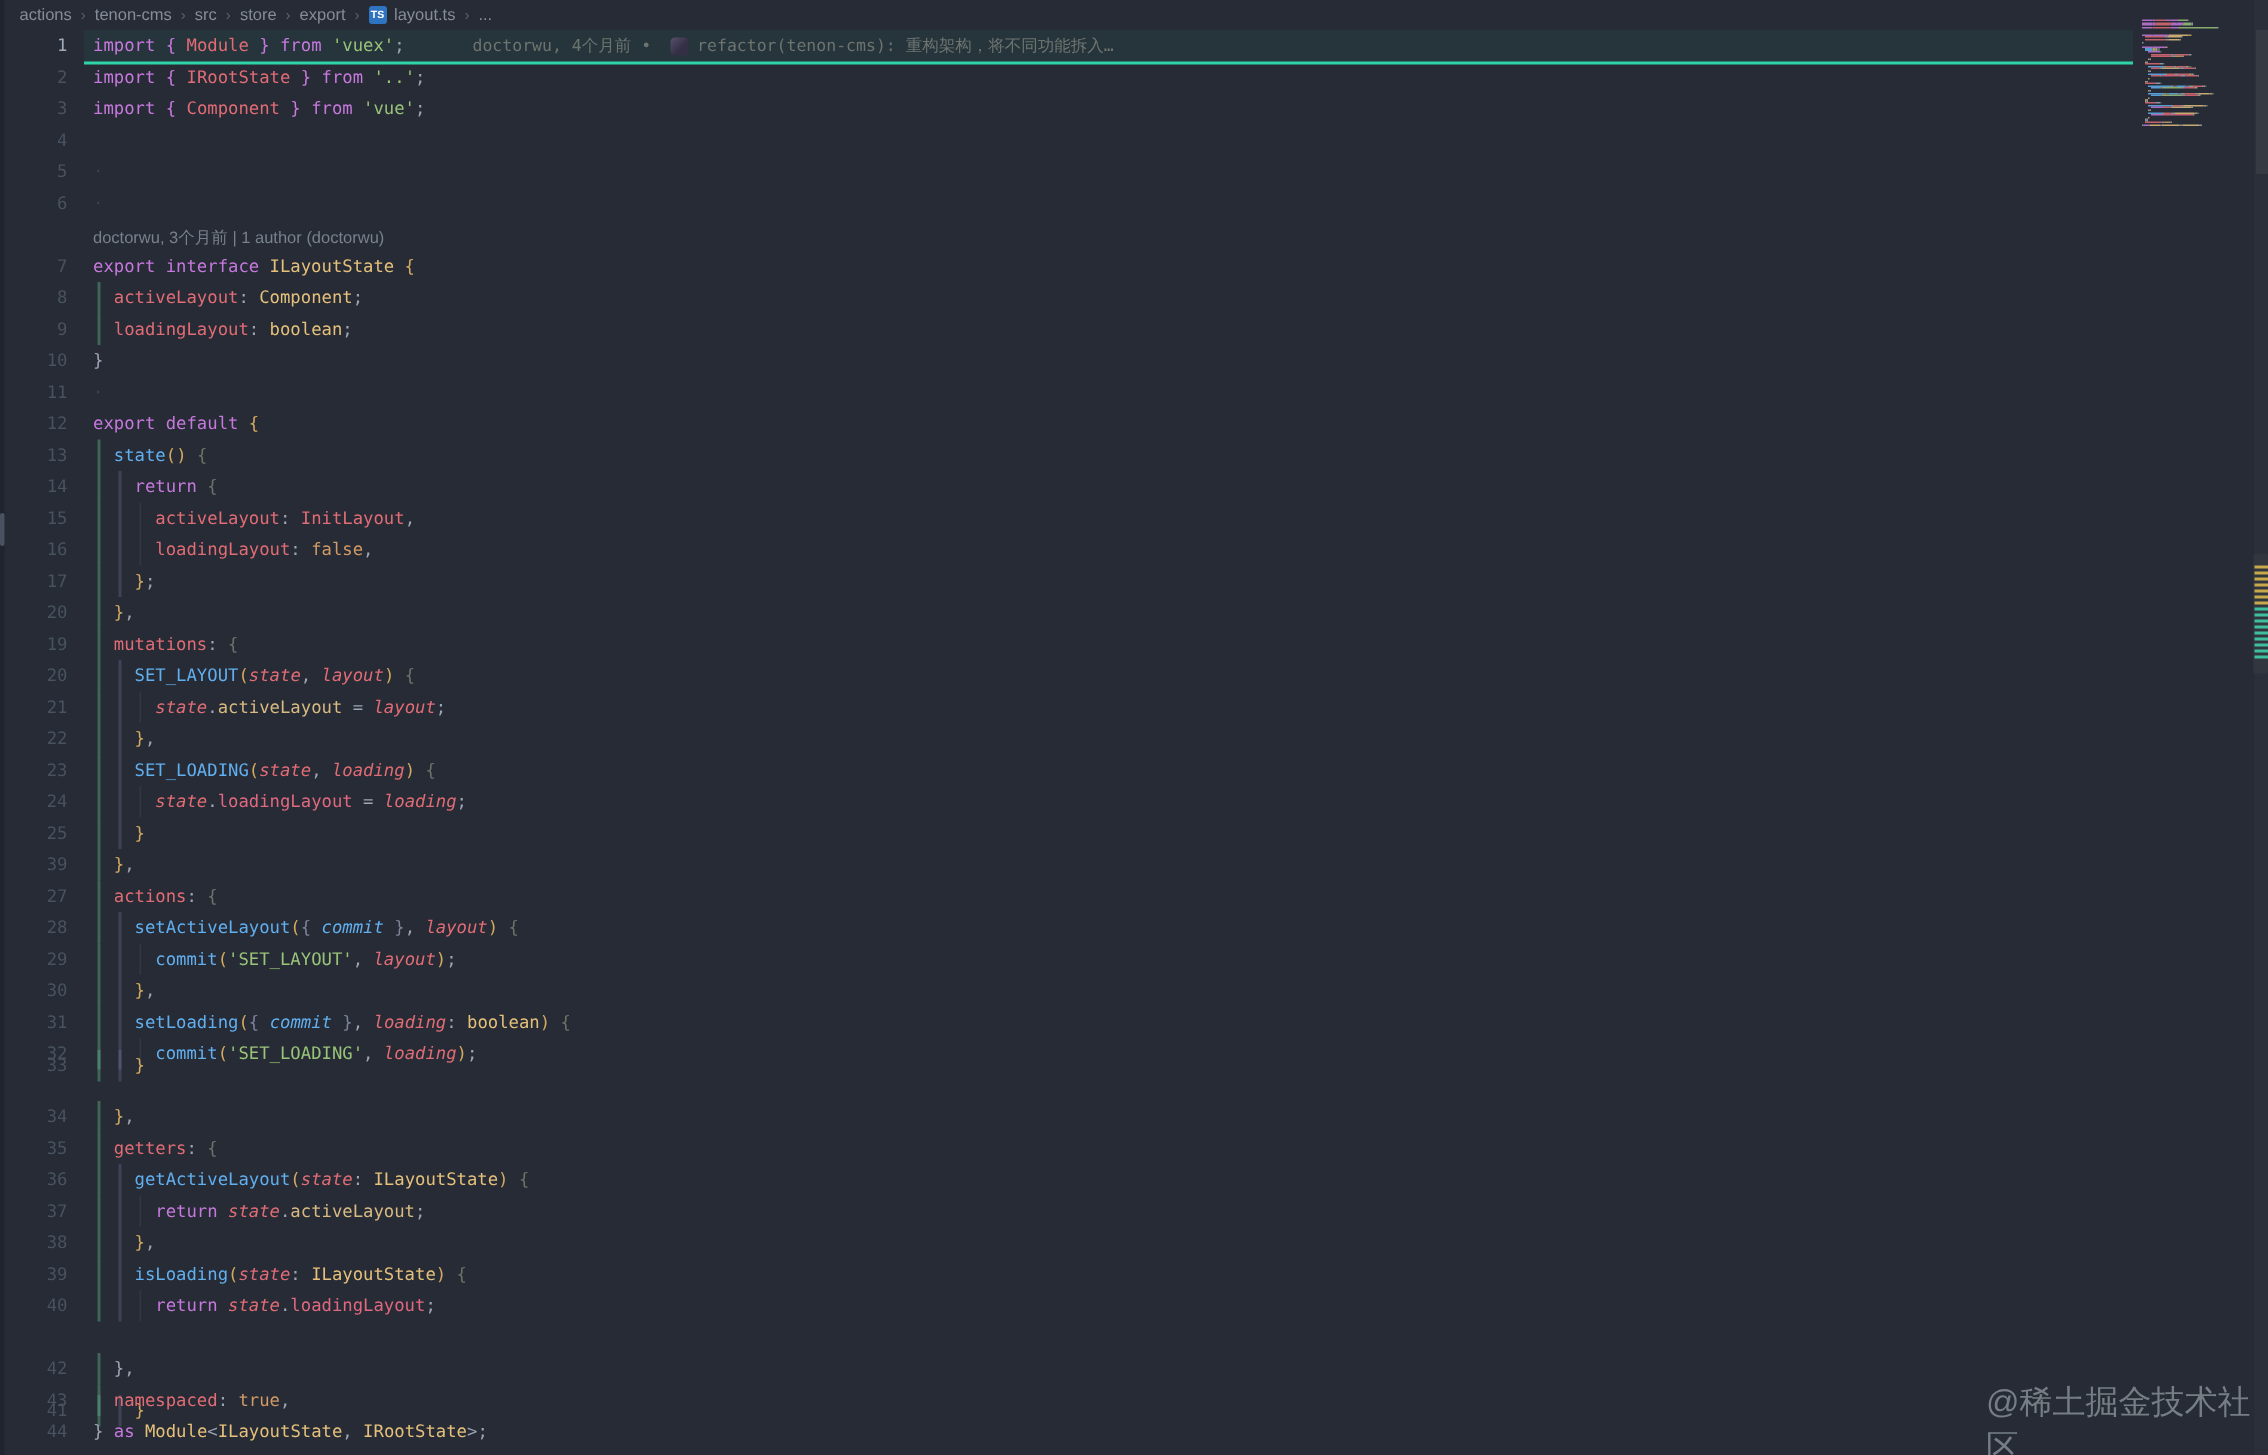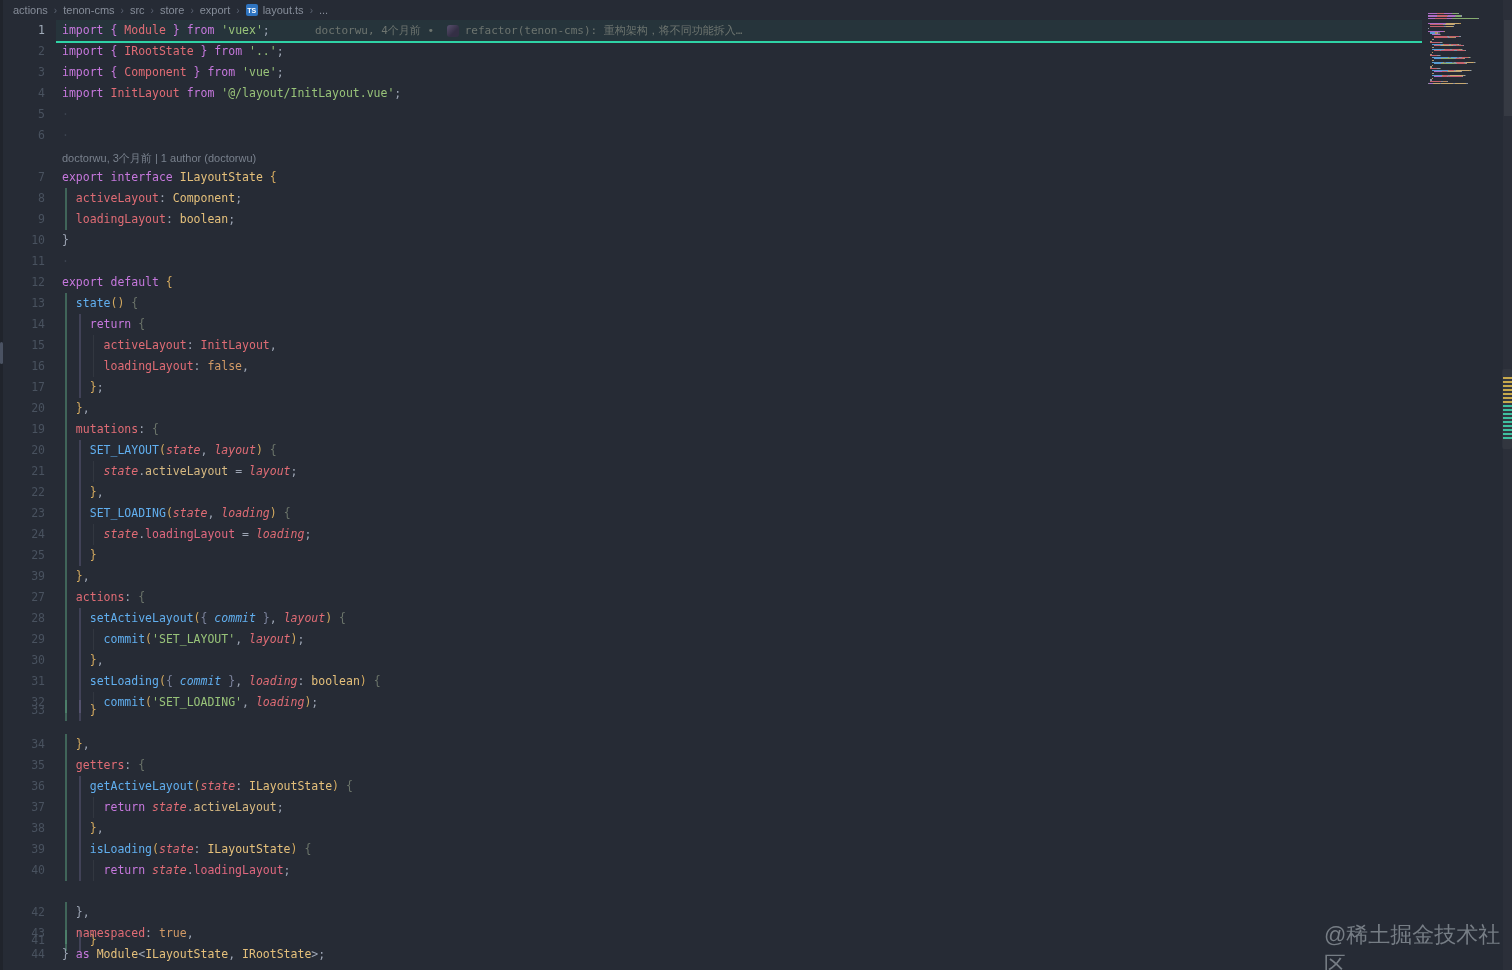--- a/index.html
+++ b/index.html
@@ -68,21 +68,21 @@
       <span class="bc-sep">›</span>
       <span class="bc-item">...</span>
     </div>
 
   <div id="line1-hl"></div>
 
   <div id="editor">
       <div class="row" style="top: 20px;"><span class="num" style="color: rgb(160, 171, 185);">1</span><span class="code"><tok style="color: rgb(198, 120, 221);">import </tok><tok style="color: rgb(198, 120, 221);">{ </tok><tok style="color: rgb(224, 108, 117);">Module</tok><tok style="color: rgb(198, 120, 221);"> } </tok><tok style="color: rgb(198, 120, 221);">from </tok><tok style="color: rgb(152, 195, 121);">'vuex'</tok><tok style="color: rgb(157, 165, 180);">;</tok></span><span id="blame"><span>doctorwu, 4个月前 • </span><span class="blame-avatar"></span><span>refactor(tenon-cms): 重构架构，将不同功能拆入…</span></span></div>
       <div class="row" style="top: 41px;"><span class="num">2</span><span class="code"><tok style="color: rgb(198, 120, 221);">import </tok><tok style="color: rgb(198, 120, 221);">{ </tok><tok style="color: rgb(224, 108, 117);">IRootState</tok><tok style="color: rgb(198, 120, 221);"> } </tok><tok style="color: rgb(198, 120, 221);">from </tok><tok style="color: rgb(152, 195, 121);">'..'</tok><tok style="color: rgb(157, 165, 180);">;</tok></span></div>
       <div class="row" style="top: 62px;"><span class="num">3</span><span class="code"><tok style="color: rgb(198, 120, 221);">import </tok><tok style="color: rgb(198, 120, 221);">{ </tok><tok style="color: rgb(224, 108, 117);">Component</tok><tok style="color: rgb(198, 120, 221);"> } </tok><tok style="color: rgb(198, 120, 221);">from </tok><tok style="color: rgb(152, 195, 121);">'vue'</tok><tok style="color: rgb(157, 165, 180);">;</tok></span></div>
-      <div class="row" style="top: 83px;"><span class="num">4</span><span class="code"><tok style="color: rgb(198, 120, 221);">import </tok><tok style="color: rgb(224, 108, 117);">InitLayout </tok><tok style="color: rgb(198, 120, 221);">from </tok><tok style="color: rgb(152, 195, 121);">'@/layout/InitLayout.vue'</tok><tok style="color: rgb(157, 165, 180);">;</tok></span></div>
+      <div class="row" style="top: 83px;"><span class="num">4</span></div>
       <div class="row" style="top: 104px;"><span class="num">5</span><span class="code"><tok style="color: rgb(60, 67, 79);">·</tok></span></div>
       <div class="row" style="top: 125px;"><span class="num">6</span><span class="code"><tok style="color: rgb(60, 67, 79);">·</tok></span></div>
       <div class="row" style="top: 167px;"><span class="num">7</span><span class="code"><tok style="color: rgb(198, 120, 221);">export </tok><tok style="color: rgb(198, 120, 221);">interface </tok><tok style="color: rgb(229, 192, 123);">ILayoutState </tok><tok style="color: rgb(211, 169, 95);">{</tok></span></div>
       <div class="row" style="top: 188px;"><span class="num">8</span><div class="guide" style="left: 65px; width: 2px; background: rgba(86, 150, 118, 0.55);"></div><span class="code"><tok style="color: transparent;">  </tok><tok style="color: rgb(224, 108, 117);">activeLayout</tok><tok style="color: rgb(157, 165, 180);">: </tok><tok style="color: rgb(229, 192, 123);">Component</tok><tok style="color: rgb(157, 165, 180);">;</tok></span></div>
       <div class="row" style="top: 209px;"><span class="num">9</span><div class="guide" style="left: 65px; width: 2px; background: rgba(86, 150, 118, 0.55);"></div><span class="code"><tok style="color: transparent;">  </tok><tok style="color: rgb(224, 108, 117);">loadingLayout</tok><tok style="color: rgb(157, 165, 180);">: </tok><tok style="color: rgb(229, 192, 123);">boolean</tok><tok style="color: rgb(157, 165, 180);">;</tok></span></div>
       <div class="row" style="top: 230px;"><span class="num">10</span><span class="code"><tok style="color: rgb(157, 165, 180);">}</tok></span></div>
       <div class="row" style="top: 251px;"><span class="num">11</span><span class="code"><tok style="color: rgb(60, 67, 79);">·</tok></span></div>
       <div class="row" style="top: 272px;"><span class="num">12</span><span class="code"><tok style="color: rgb(198, 120, 221);">export </tok><tok style="color: rgb(198, 120, 221);">default </tok><tok style="color: rgb(211, 169, 95);">{</tok></span></div>
       <div class="row" style="top: 293px;"><span class="num">13</span><div class="guide" style="left: 65px; width: 2px; background: rgba(86, 150, 118, 0.55);"></div><span class="code"><tok style="color: transparent;">  </tok><tok style="color: rgb(97, 175, 239);">state</tok><tok style="color: rgb(211, 169, 95);">(</tok><tok style="color: rgb(211, 169, 95);">)</tok><tok style="color: rgb(171, 178, 191);"> </tok><tok style="color: rgb(106, 115, 105);">{</tok></span></div>
       <div class="row" style="top: 314px;"><span class="num">14</span><div class="guide" style="left: 65px; width: 2px; background: rgba(86, 150, 118, 0.55);"></div><div class="guide" style="left: 78.84px; width: 2px; background: rgba(130, 120, 165, 0.3);"></div><span class="code"><tok style="color: transparent;">    </tok><tok style="color: rgb(198, 120, 221);">return </tok><tok style="color: rgb(106, 115, 105);">{</tok></span></div>

